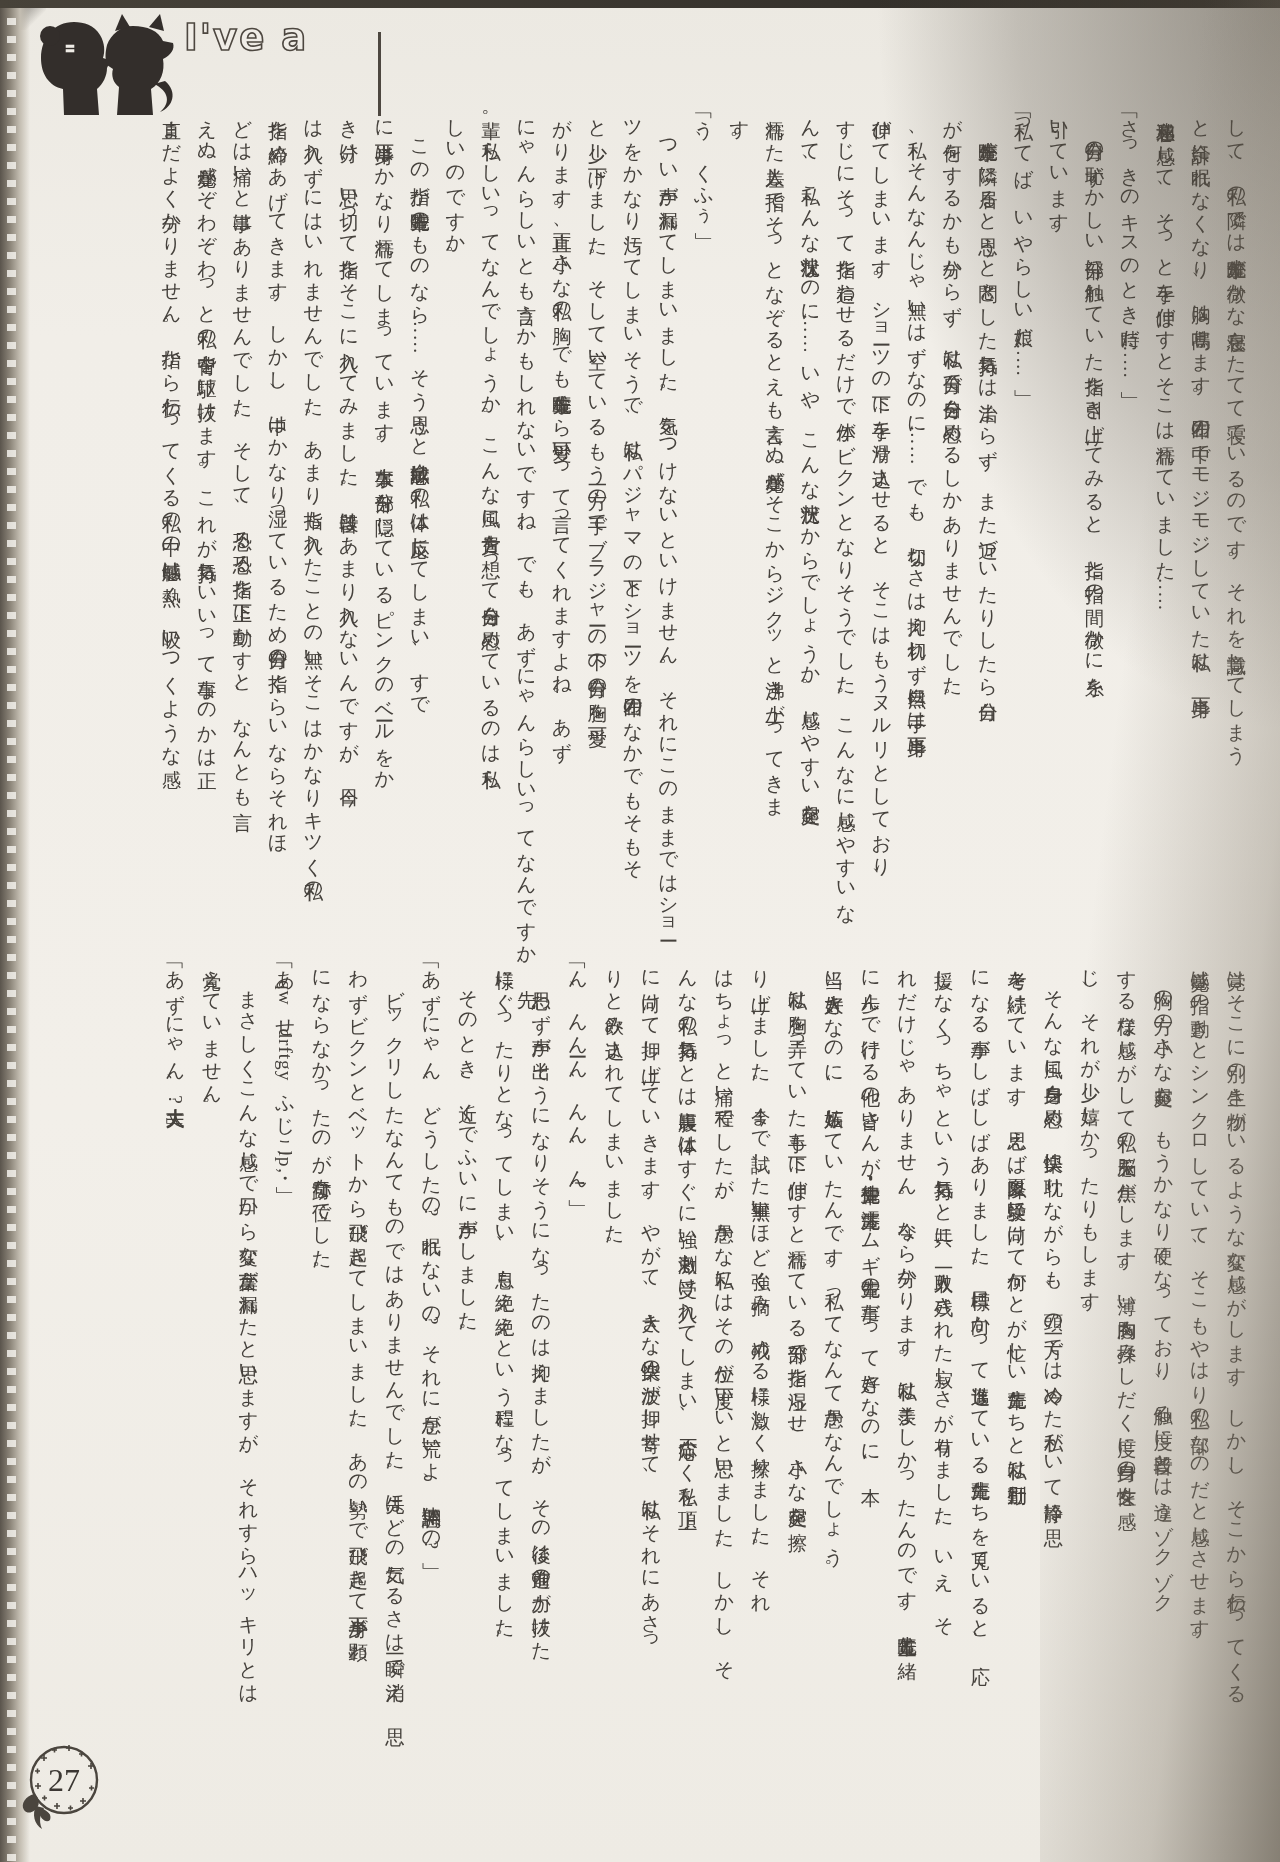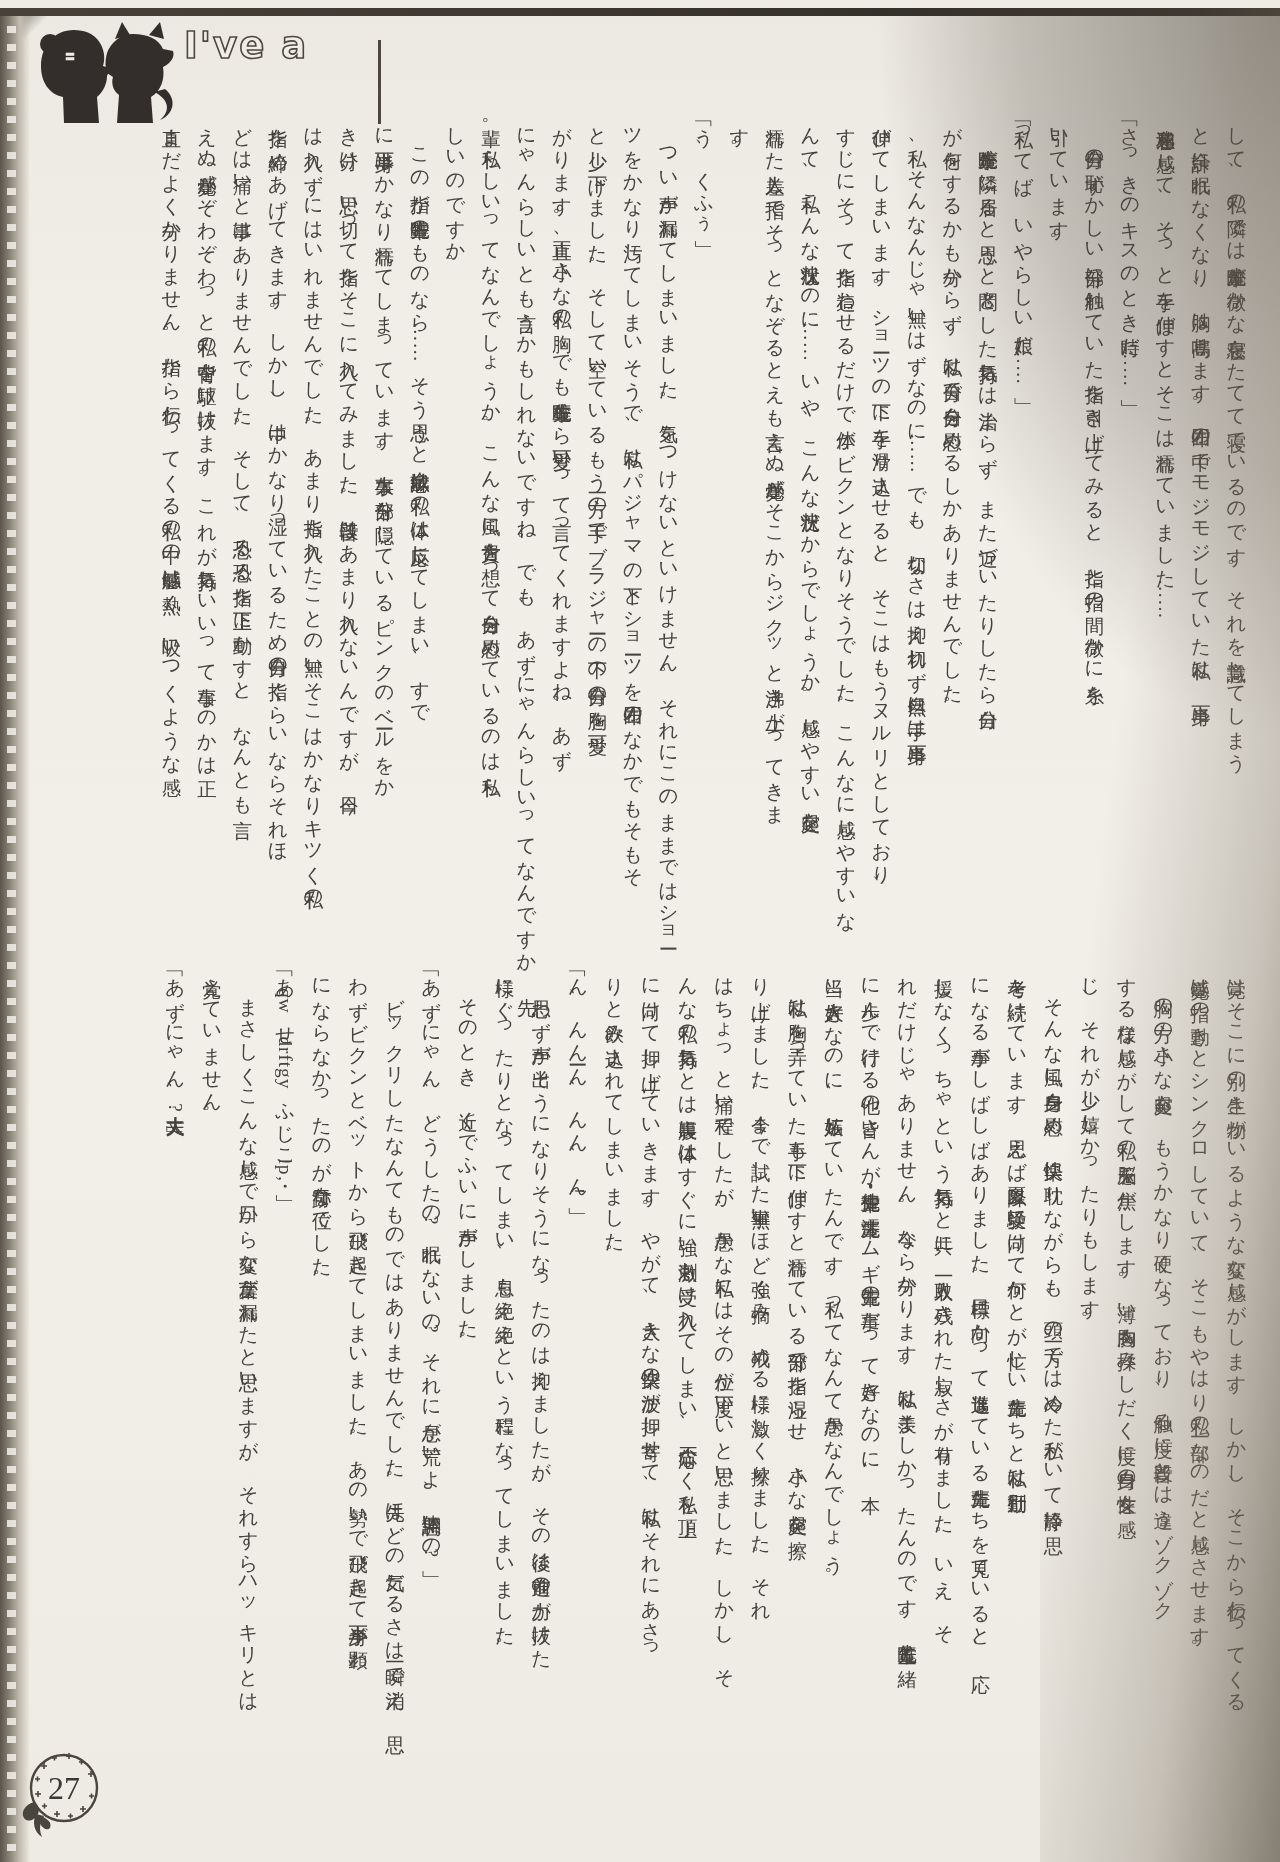--- a/index.html
+++ b/index.html
@@ -4,21 +4,20 @@
 <style>
   html,body{margin:0;padding:0;}
   body{
     width:1280px;height:1862px;position:relative;overflow:hidden;
     background:#efece6;
     font-family:"Liberation Serif","DejaVu Serif",serif;
   }
   .paper{
     position:absolute;inset:0;
     background:linear-gradient(180deg,#ece9e2 0%,#f1eee8 18%,#f2efe9 60%,#eeebe4 100%);
-    margin-top:8px;
   }
   
   .top-edge{
     position:absolute;left:0;top:0;width:100%;height:8px;
     background:linear-gradient(to right,#474239,#36322c 65%,#27241f);
   }
   
   .binding{
     position:absolute;left:0;top:0;width:30px;height:100%;
     background:linear-gradient(to right,#5a544c 0px,#8b8478 10px,#c4beb2 20px,rgba(196,190,178,0) 30px);

